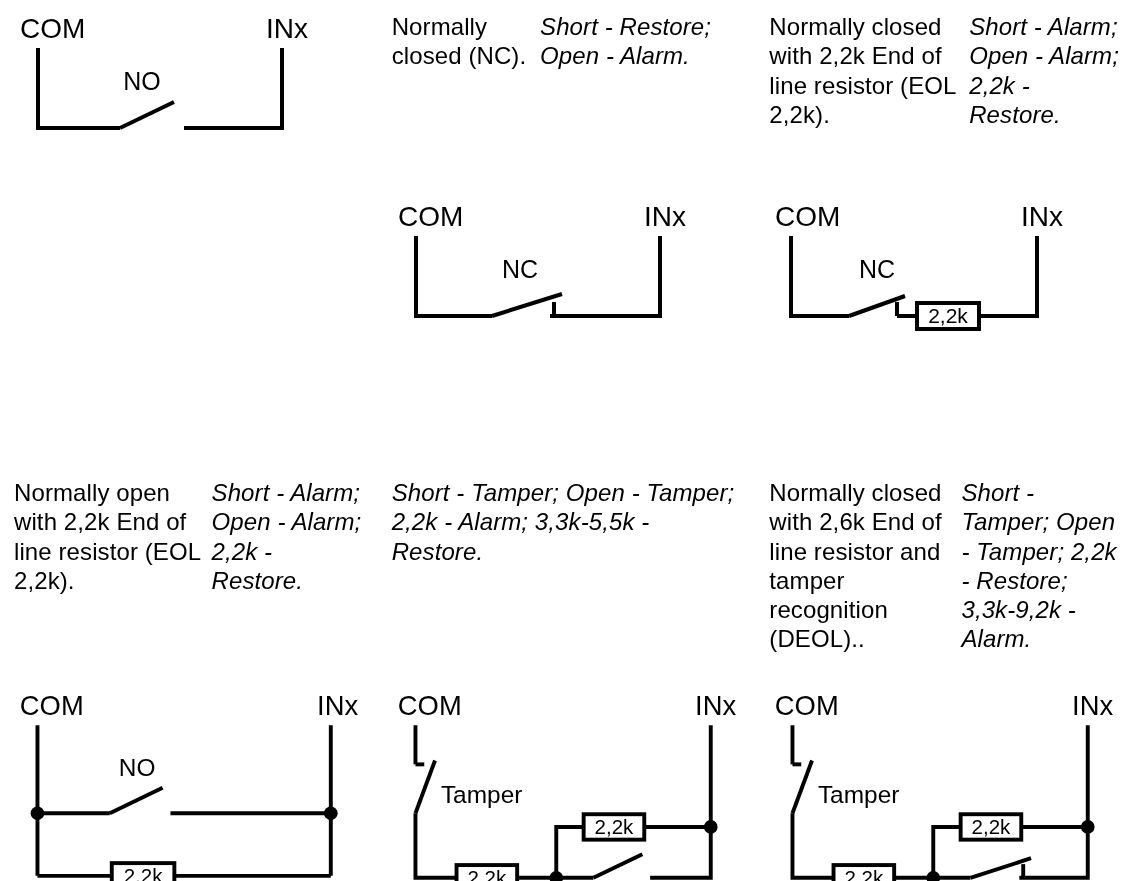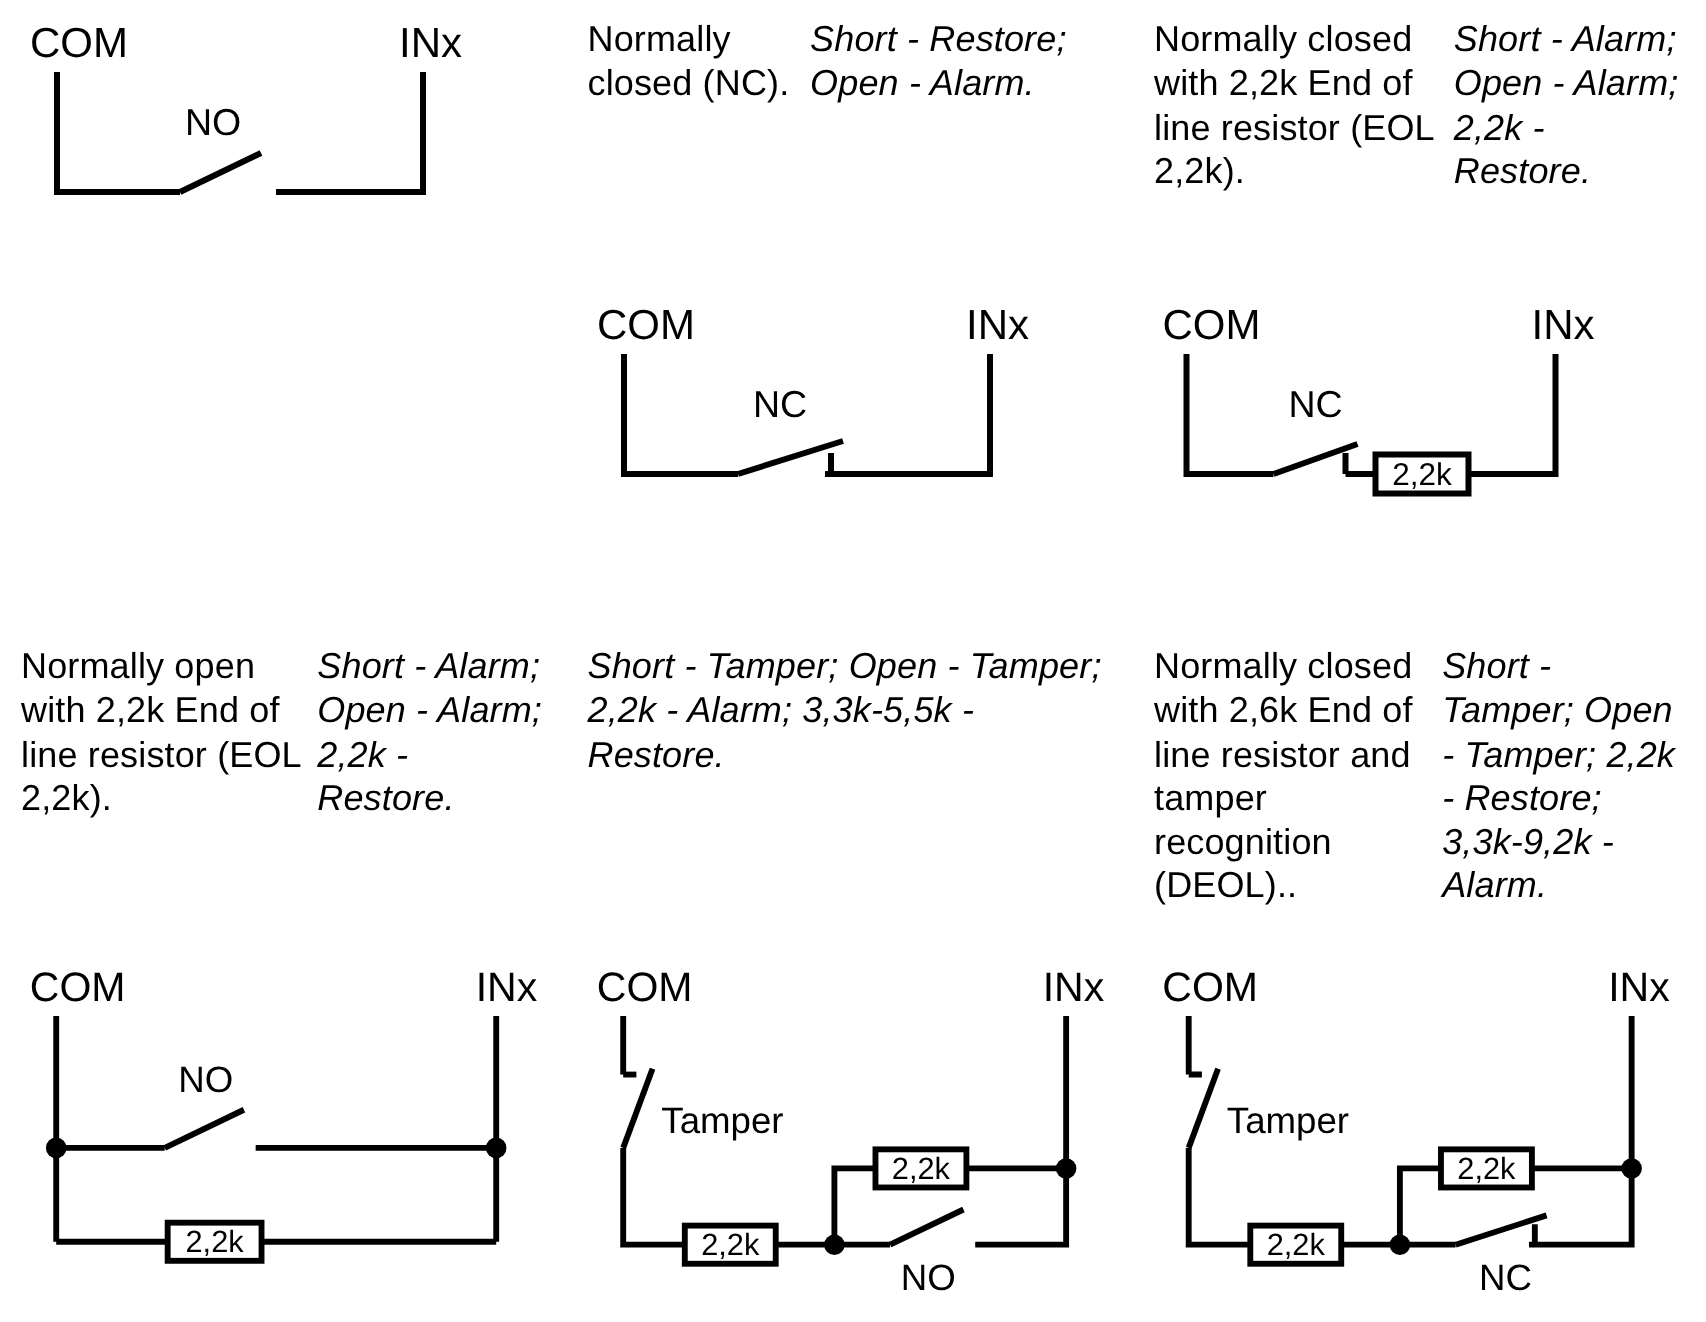--- a/index.html
+++ b/index.html
@@ -24,21 +24,21 @@
   }
   .cell { display: flex; flex-direction: column; }
   .desc {
     display: flex;
     flex-direction: row;
     font-size: 24px;
     line-height: 1.22;
     letter-spacing: 0.1px;
   }
   .desc-r1 { height: 188px; justify-content: flex-end; }
-  .desc-r2 { height: 212px; justify-content: flex-end; }
+  .desc-r2 { height: 212px; justify-content: flex-end; margin-top: 48px; }
   .desc .title { margin: 0 0 9px 0; }
   .desc .behavior { margin: 0; font-style: italic; }
   svg.circuit { display: block; }
   .circuit-r1 { width: 300px; height: 140px; }
   .circuit-r2 { width: 352px; height: 225px; }
   svg text {
     font-family: "Liberation Sans", sans-serif;
     fill: #000000;
   }
   .term { font-size: 28px; }

